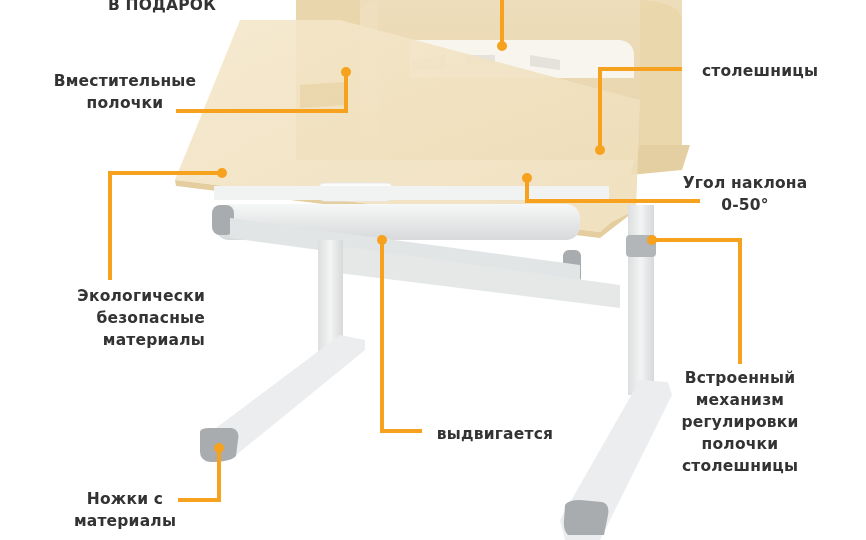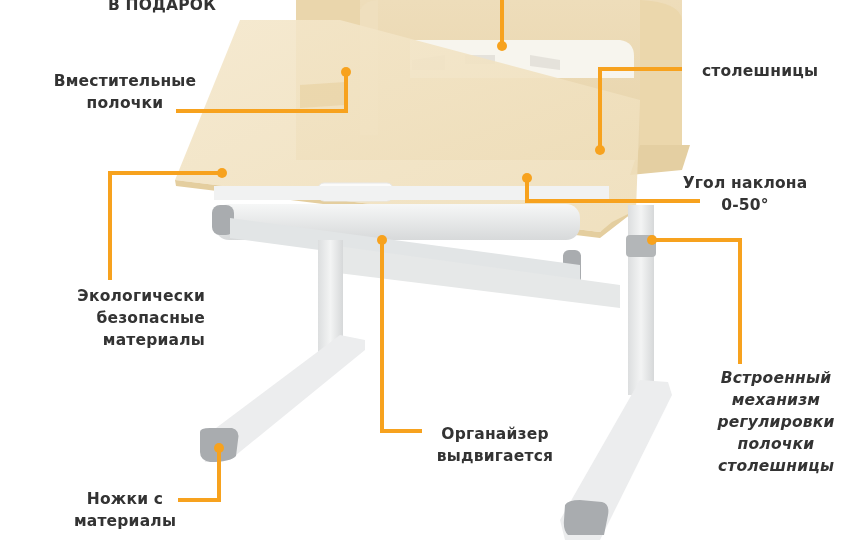--- a/index.html
+++ b/index.html
@@ -137,30 +137,29 @@
     <span>Угол наклона</span>
     <span>0-50°</span>
   </div>
 
   <div class="label" style="left:35px; top:285px; width:170px;text-align:right;">
     <span>Экологически</span>
     <span>безопасные</span>
     <span>материалы</span>
   </div>
 
-  <div class="label" style="left:696px; top:367px; width:160px;font-style:italic;">
+  <div class="label" style="left:660px; top:367px; width:160px;">
     <span>Встроенный</span>
     <span>механизм</span>
     <span>регулировки</span>
     <span>полочки</span>
     <span>столешницы</span>
   </div>
 
   <div class="label" style="left:420px; top:423px; width:150px;">
-    <span>Органайзер</span>
     <span>выдвигается</span>
   </div>
 
   <div class="label" style="left:55px; top:488px; width:140px;">
     <span>Ножки с</span>
     <span>материалы</span>
   </div>
 
 </div>
 

